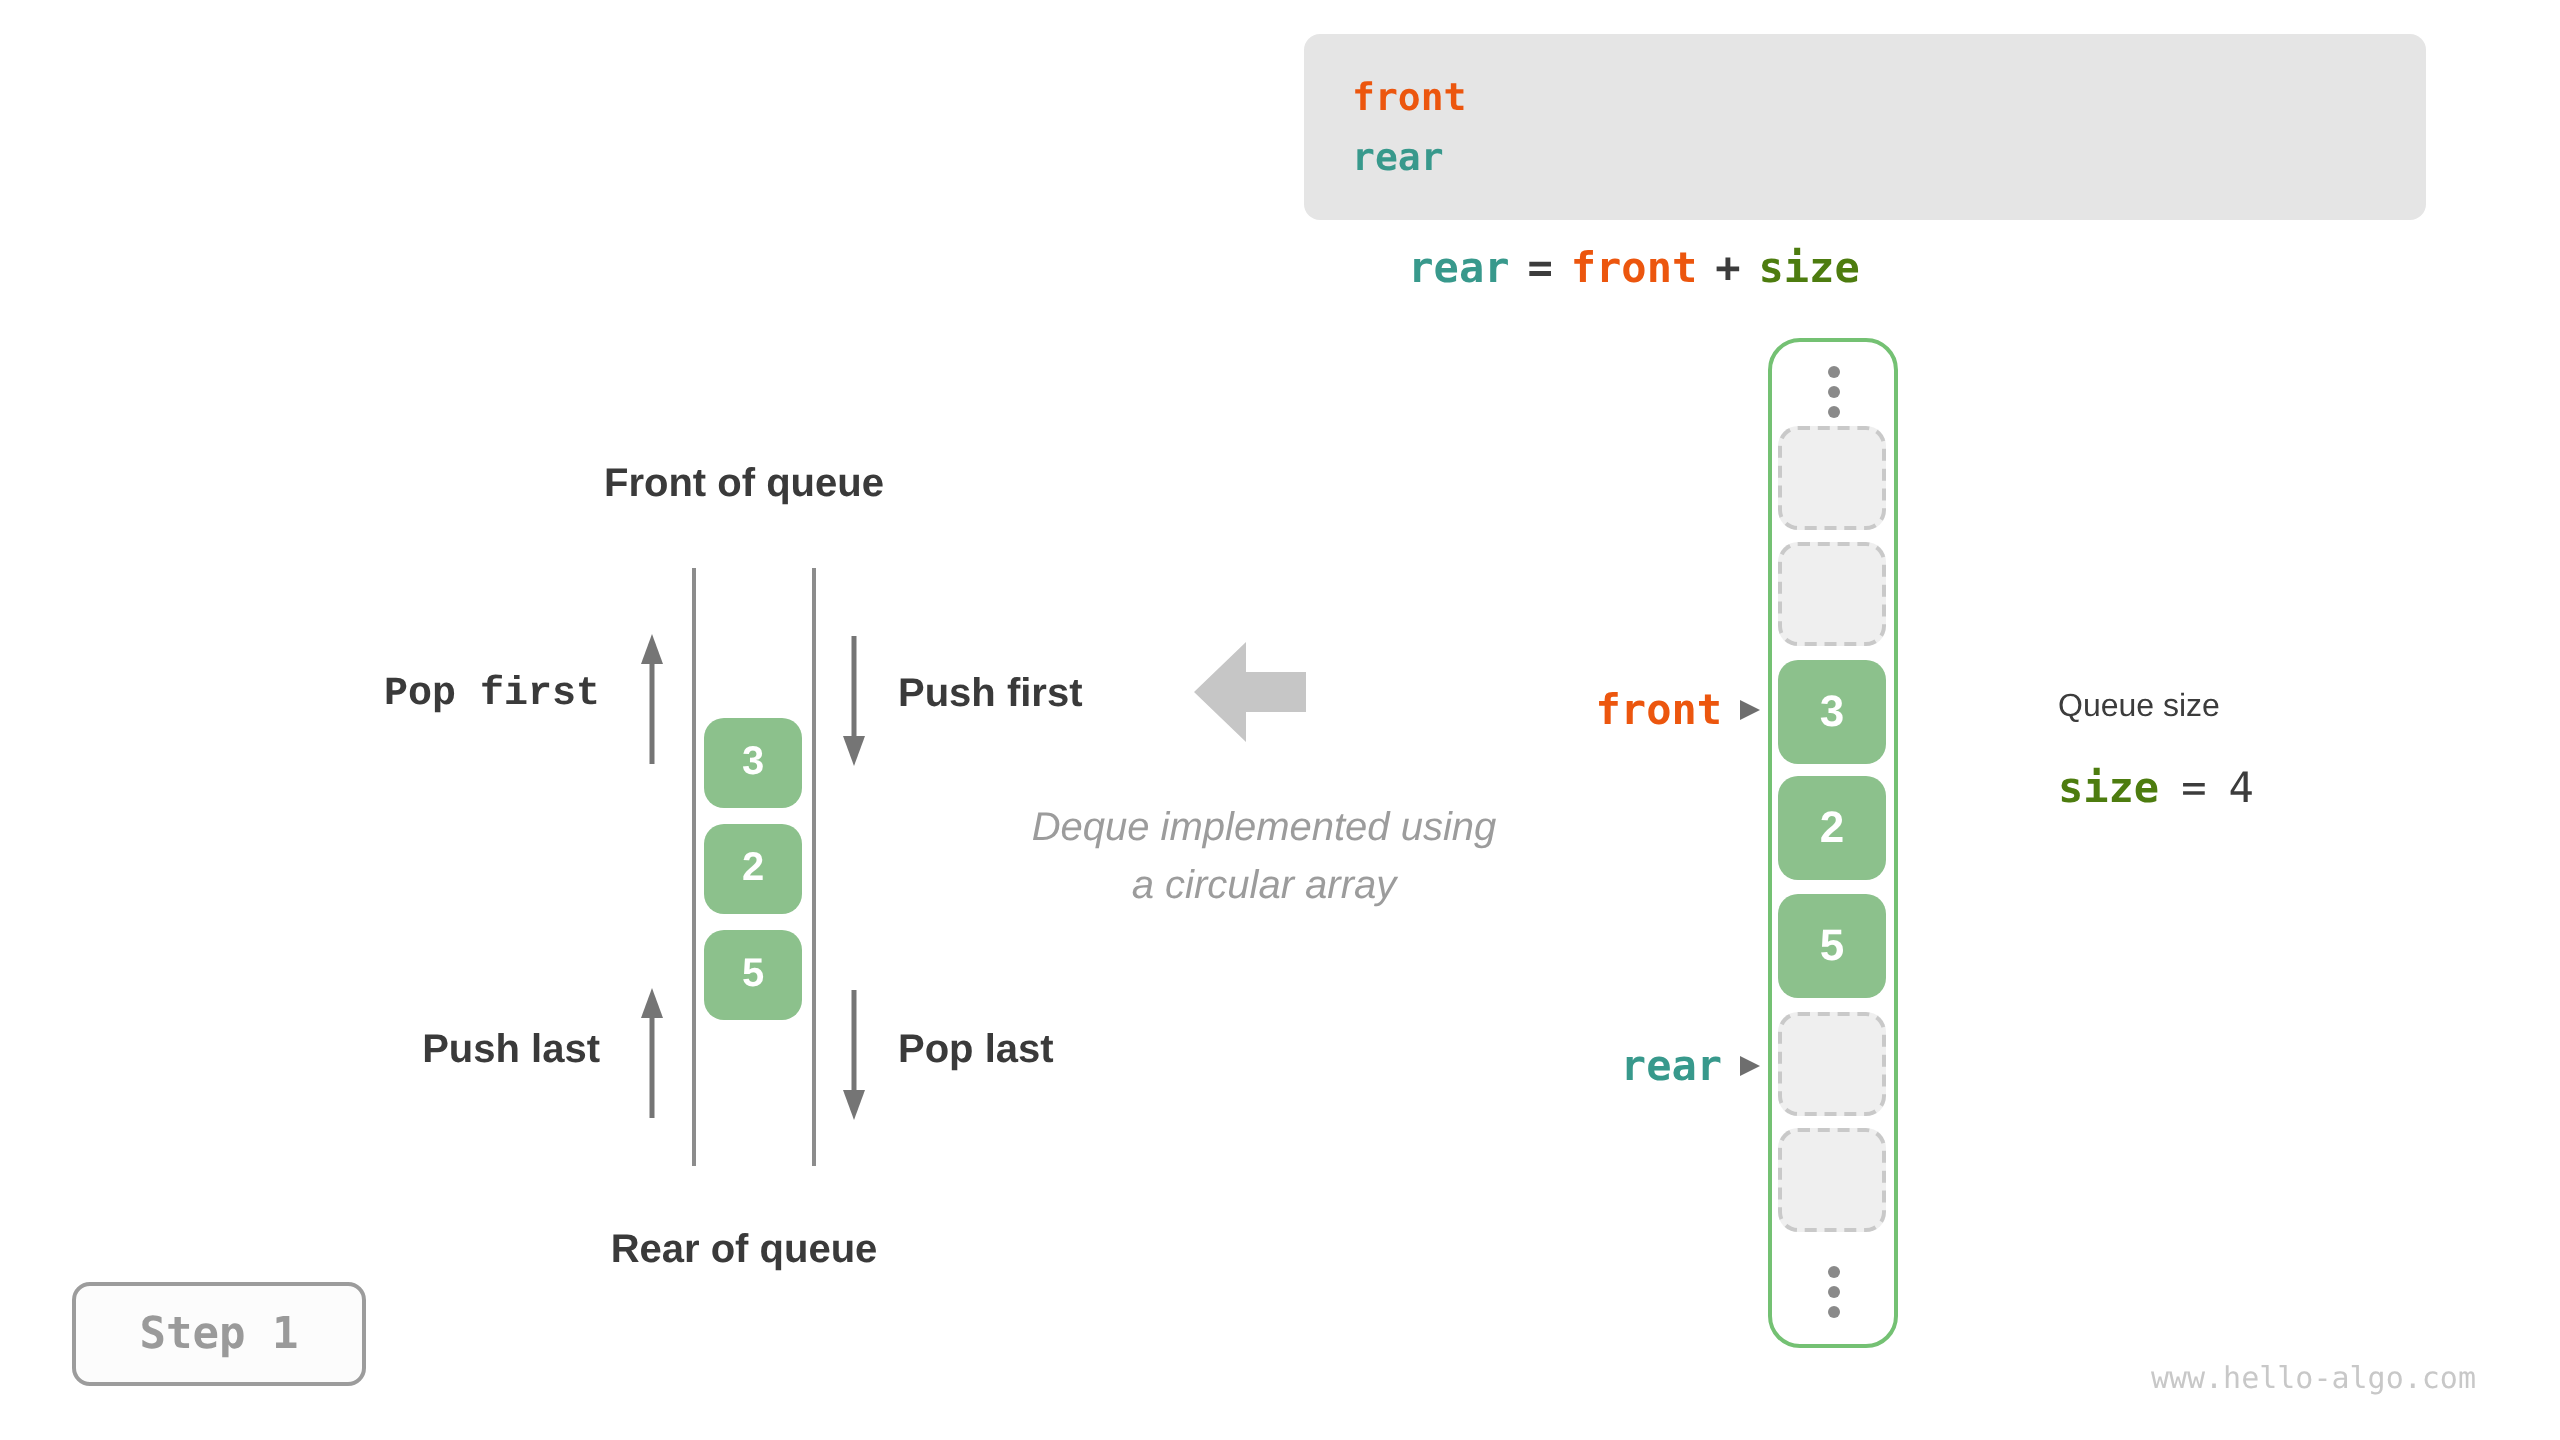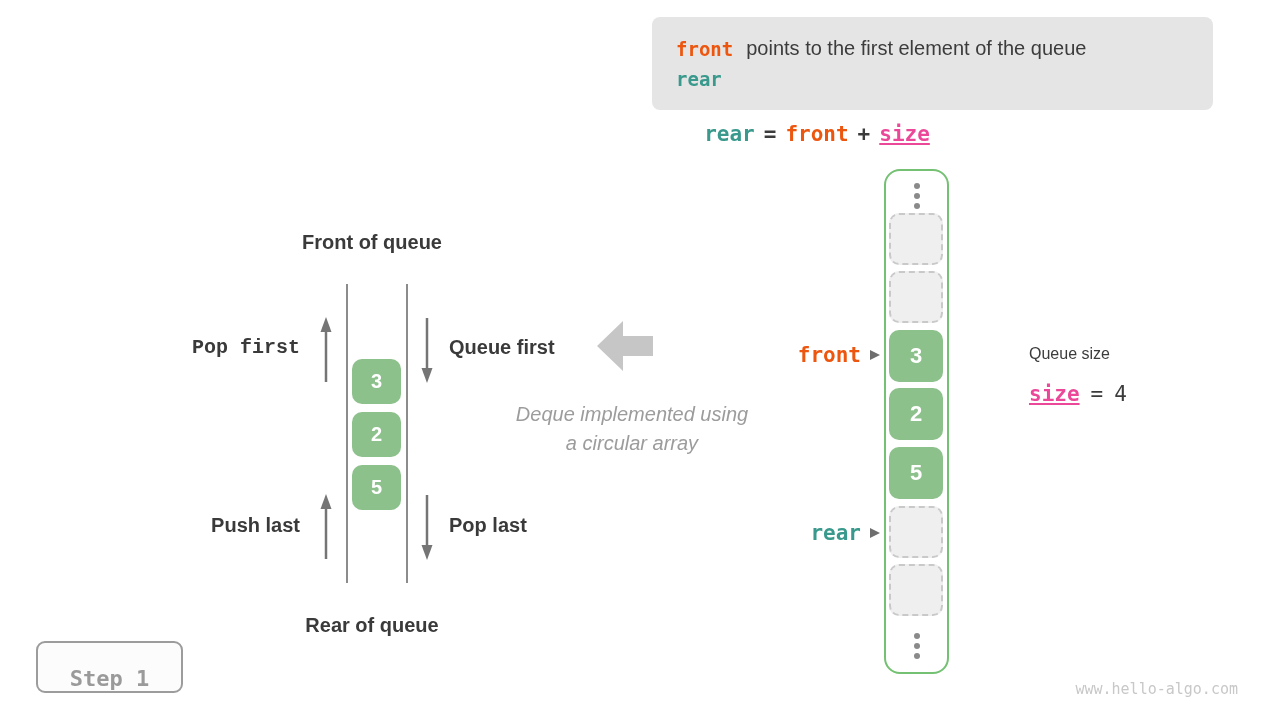--- a/index.html
+++ b/index.html
@@ -3,21 +3,21 @@
 <meta charset="utf-8">
 <style>
   html,body { margin:0; padding:0; background:#ffffff; }
   .canvas {
     position:relative; width:1280px; height:720px; background:#ffffff;
     font-family:"Liberation Sans", sans-serif; overflow:hidden;
   }
   .mono { font-family:"DejaVu Sans Mono", monospace; }
   .orange { color:#EC560E; }
   .teal   { color:#38998C; }
-  .blue   { color:#ec4899;text-decoration:underline; }
+  .blue   { color:#4d7c0f; }
   .dark   { color:#3C3C3C; }
 
   
   .legend-box {
     position:absolute; left:652px; top:17px; width:561px; height:93px;
     background:#E5E5E5; border-radius:8px; box-sizing:border-box;
     display:flex; flex-direction:column; justify-content:center; gap:8px;
     padding-left:24px;
   }
   .legend-line { font-size:20px; color:#3C3C3C; display:flex; align-items:center; gap:13px; }
@@ -79,39 +79,38 @@
   .qsize-eq {
     position:absolute; left:1029px; top:382px; display:flex; gap:11px;
     font-family:"DejaVu Sans Mono", monospace; font-size:21px; color:#3C3C3C;
   }
   .qsize-eq .blue { font-weight:bold; }
 
   
   .step-box {
     position:absolute; left:36px; top:641px; width:147px; height:52px;
     border:2px solid #9C9C9C; border-radius:9px; background:#FCFCFC; box-sizing:border-box;
-    display:flex; align-items:flex-end; justify-content:center;
+    display:flex; align-items:center; justify-content:center;
     font-family:"DejaVu Sans Mono", monospace; font-weight:bold; font-size:22px; color:#9A9A9A;
   }
 
   
   .watermark {
     position:absolute; right:42px; top:680px;
     font-family:"DejaVu Sans Mono", monospace; font-size:15px; color:#C8C8C8;
   }
 </style>
 </head>
 <body>
 
 <div class="canvas">
 
   <div class="legend-box">
     <div class="legend-line">
       <span class="legend-key mono orange">front</span>
-      <span>points to the first element of the queue</span>
     </div>
     <div class="legend-line">
       <span class="legend-key mono teal">rear</span>
     </div>
   </div>
 
   <div class="formula">
     <span class="teal">rear</span>
     <span class="dark">=</span>
     <span class="orange">front</span>
@@ -123,21 +122,21 @@
   <div class="lbl lbl-center" style="top:231px;">Front of queue</div>
 
   <div class="vline" style="left:346px;"></div>
   <div class="vline" style="left:406px;"></div>
 
   <div class="dq-cell" style="top:359px;">3</div>
   <div class="dq-cell" style="top:412px;">2</div>
   <div class="dq-cell" style="top:465px;">5</div>
 
   <div class="lbl lbl-right" style="top:336px;font-family:Liberation Mono, monospace;">Pop first</div>
-  <div class="lbl" style="left:449px; top:336px;">Queue first</div>
+  <div class="lbl" style="left:449px; top:336px;">Push first</div>
   <div class="lbl lbl-right" style="top:514px;">Push last</div>
   <div class="lbl" style="left:449px; top:514px;">Pop last</div>
 
   <svg class="op-arrow" style="left:319px; top:317px;" viewBox="0 0 14 66">
     <line x1="7" y1="65" x2="7" y2="13" stroke="#757575" stroke-width="2.5"></line>
     <polygon points="7,0 1.5,15 12.5,15" fill="#757575"></polygon>
   </svg>
   <svg class="op-arrow" style="left:420px; top:317px;" viewBox="0 0 14 66">
     <line x1="7" y1="1" x2="7" y2="53" stroke="#757575" stroke-width="2.5"></line>
     <polygon points="7,66 1.5,51 12.5,51" fill="#757575"></polygon>

